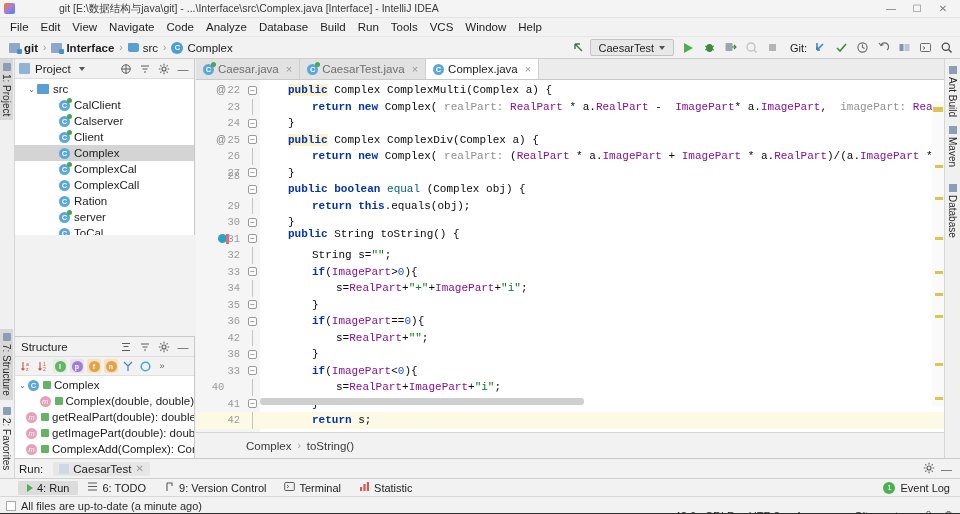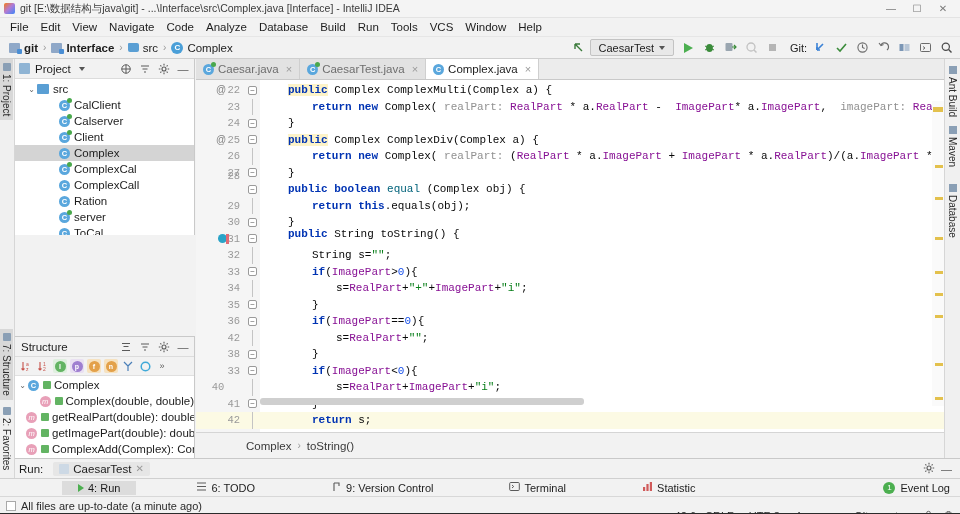--- a/index.html
+++ b/index.html
@@ -18,21 +18,21 @@
   
   .titlebar {
     height: 18px; background: #f4f4f4; display: flex; align-items: center;
     padding: 0 4px; border-bottom: 1px solid #e3e3e3;
   }
   .titlebar .tlogo {
     width: 11px; height: 11px; margin-right: 5px; flex: 0 0 auto;
     background: linear-gradient(135deg,#f97a12 0%,#b07bd6 48%,#3d86f7 100%);
     border-radius: 2px;
   }
-  .titlebar .ttext { font-size: 10.5px; color: #3a3a3a; white-space: nowrap; }
+  .titlebar .ttext { font-size: 10.5px; color: #3a3a3a; white-space: nowrap; margin-left: 39px; }
   .wincontrols { margin-left: auto; display: flex; gap: 0; }
   .wincontrols div {
     width: 26px; height: 17px; display: flex; align-items: center;
     justify-content: center; color: #7a7a7a; font-size: 10px;
   }
 
   
   .menubar {
     height: 19px; display: flex; align-items: center; padding-left: 4px;
     background: #f2f2f2; border-bottom: 1px solid #e6e6e6;
@@ -205,21 +205,21 @@
   }
   .runpanel .rtitle { font-size: 11.5px; margin-right: 4px; }
   .runpanel-right { margin-left: auto; display: flex; align-items: center; gap: 6px; padding-right: 8px; color: #5a5a5a; }
 
   
   .bottombar {
     position: absolute; left: 0; right: 0; bottom: 18px; height: 18px;
     background: #f2f2f2; border-top: 1px solid #d0d0d0; display: flex; align-items: center;
     padding-left: 18px; gap: 0;
   }
-  .btab { display: flex; align-items: center; gap: 4px; font-size: 11px; padding: 1px 16px; white-space: nowrap; margin-left: 44px; }
+  .btab { display: flex; align-items: center; gap: 4px; font-size: 11px; padding: 1px 9px; white-space: nowrap; }
   .btab.active { background: #dcdcdc; }
   .bottombar .right { margin-left: auto; display: flex; align-items: center; gap: 5px; padding-right: 10px; }
   .evbadge { width: 12px; height: 12px; border-radius: 50%; background: #4caf50; color: #fff;
       font-size: 8px; display: flex; align-items: center; justify-content: center; }
 
   
   .statusbar {
     position: absolute; left: 0; right: 0; bottom: 0; height: 18px;
     background: #f2f2f2; border-top: 1px solid #d8d8d8; display: flex; align-items: center;
     padding: 0 6px; font-size: 11px; color: #2b2b2b;

